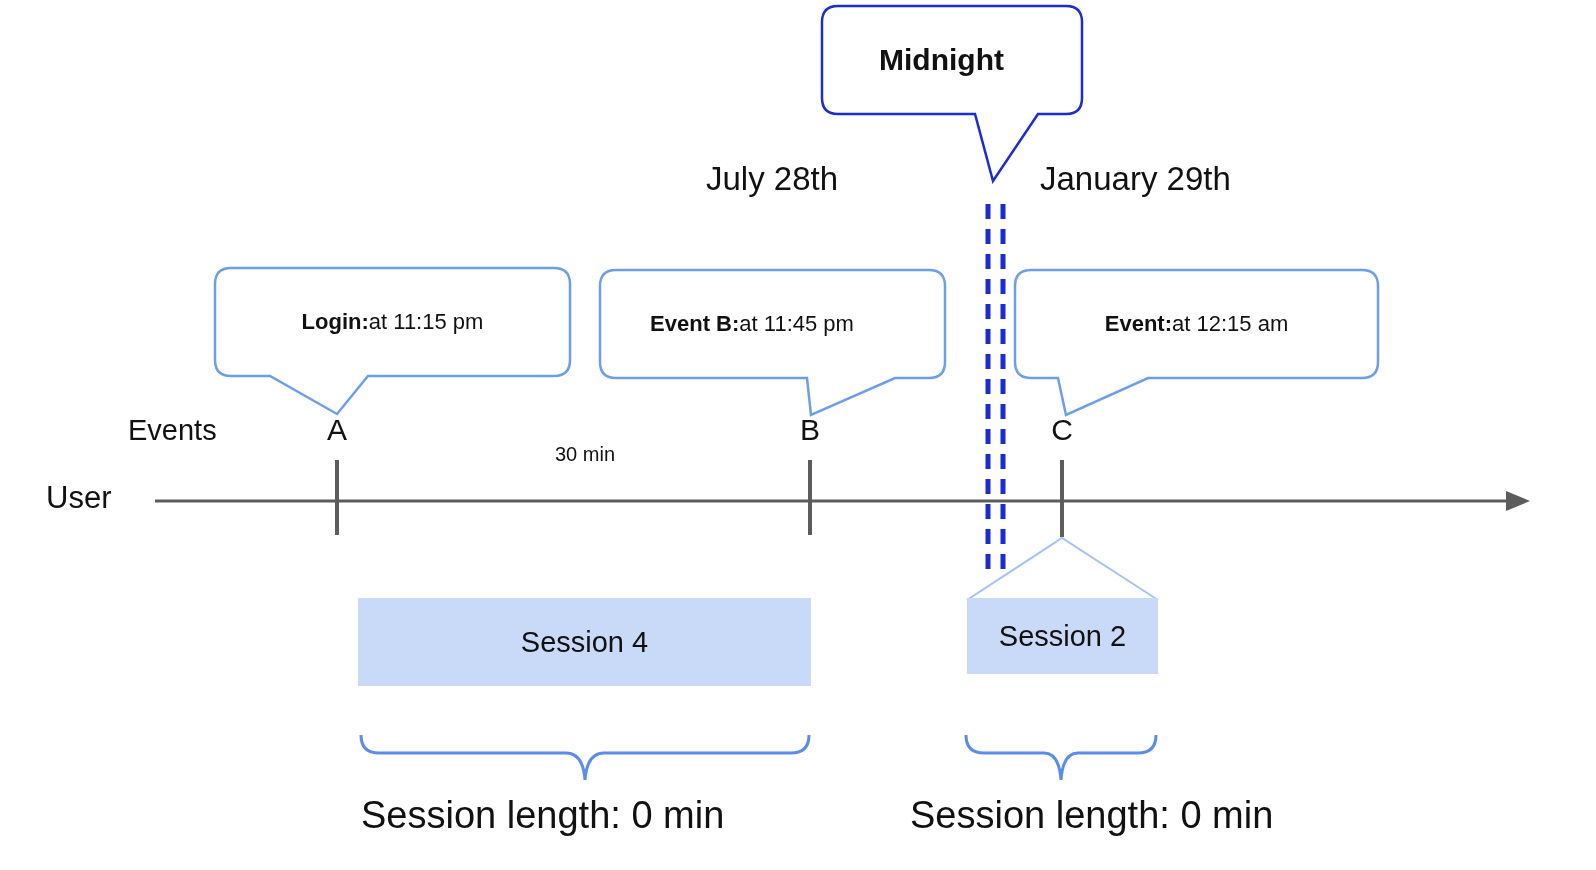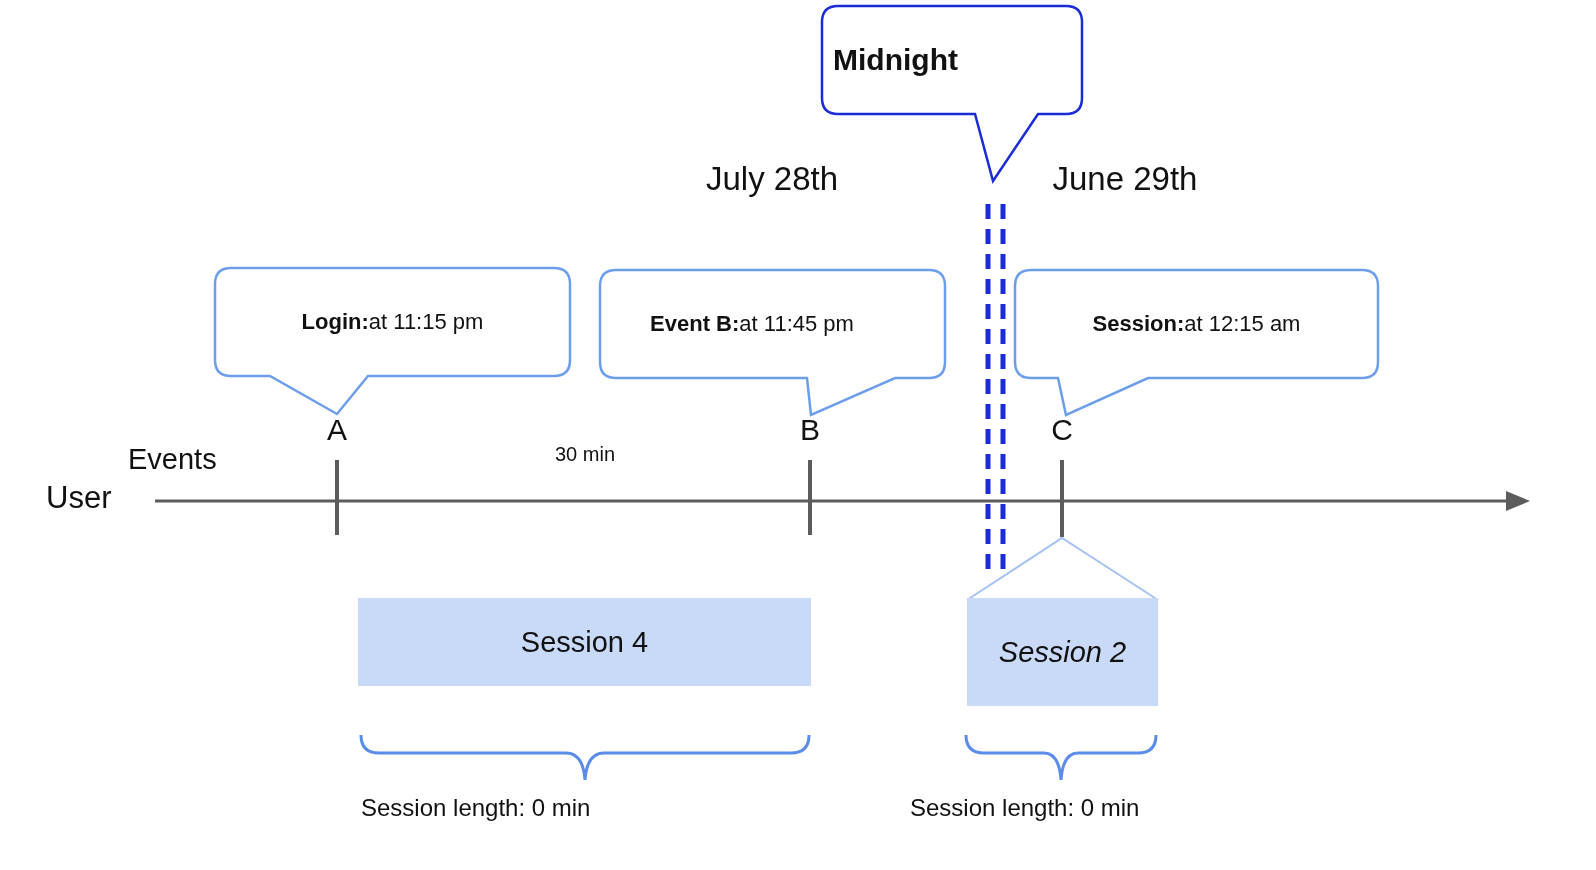--- a/index.html
+++ b/index.html
@@ -67,21 +67,21 @@
     text-align:center;
   }
   .session-box{
     position:absolute;
     background:var(--session-fill);
     display:flex;
     align-items:center;
     justify-content:center;
     font-size:29px;
   }
-  .length-label{font-size:24px;}
+  .length-label{font-size:38px;}
   
   .s-dark{stroke:var(--dark-blue);}
   .s-callout{stroke:var(--callout-blue);}
   .s-connector{stroke:var(--connector-blue);}
   .s-brace{stroke:var(--brace-blue);}
   .s-gray{stroke:var(--line-gray);}
   .f-gray{fill:var(--line-gray);}
   .f-white{fill:#ffffff;}
   .f-none{fill:none;}
 </style>
@@ -110,50 +110,50 @@
     <line class="s-gray" x1="810" y1="460" x2="810" y2="535" stroke-width="4"></line>
     <line class="s-gray" x1="1062" y1="460" x2="1062" y2="537" stroke-width="4"></line>
 
     <polyline class="s-connector f-none" stroke-width="2" points="967,600 1062,538 1158,600"></polyline>
 
     <path class="s-brace f-none" stroke-width="3" d="M 361 735 Q 361 753 379 753 L 566 753 Q 583 753 585 780 Q 587 753 604 753 L 791 753 Q 809 753 809 735"></path>
 
     <path class="s-brace f-none" stroke-width="3" d="M 966 735 Q 966 753 984 753 L 1044 753 Q 1059 753 1061 780 Q 1063 753 1078 753 L 1138 753 Q 1156 753 1156 735"></path>
   </svg>
 
-  <div class="midnight-text" style="left:807px;top:6px;width:220px;height:108px;">Midnight</div>
+  <div class="midnight-text" style="left:853px;top:6px;width:220px;height:108px;">Midnight</div>
 
   <div class="label date-label" style="left:687px;top:160px;">July 28th</div>
-  <div class="label date-label" style="left:1040px;top:160px;">June 29th</div>
+  <div class="label date-label" style="left:1040px;top:160px;">January 29th</div>
 
   <div class="callout-text" style="left:215px;top:268px;width:355px;height:108px;">
     <span class="bold">Login:</span>
       <span> at 11:15 pm</span>
   </div>
   <div class="callout-text" style="left:600px;top:270px;width:304px;height:108px;">
     <span class="bold">Event B:</span>
       <span> at 11:45 pm</span>
   </div>
   <div class="callout-text" style="left:1015px;top:270px;width:363px;height:108px;">
-    <span class="bold">Session:</span>
+    <span class="bold">Event:</span>
       <span> at 12:15 am</span>
   </div>
 
-  <div class="label events-label" style="left:128px;top:414px;margin-top:29px;">Events</div>
+  <div class="label events-label" style="left:128px;top:414px;">Events</div>
   <div class="label marker" style="left:315px;top:413px;">A</div>
   <div class="label marker" style="left:788px;top:413px;">B</div>
   <div class="label marker" style="left:1040px;top:413px;">C</div>
 
   <div class="label interval-label" style="left:520px;top:443px;">30 min</div>
 
   <div class="label user-label" style="left:46px;top:480px;">User</div>
 
   <div class="session-box" style="left:358px;top:598px;width:453px;height:88px;">
     <span>Session 4</span>
   </div>
-  <div class="session-box" style="left:967px;top:598px;width:191px;height:108px;font-style:italic;">
+  <div class="session-box" style="left:967px;top:598px;width:191px;height:76px;">
     <span>Session 2</span>
   </div>
 
   <div class="label length-label" style="left:361px;top:794px;">Session length: 0 min</div>
   <div class="label length-label" style="left:910px;top:794px;">Session length: 0 min</div>
 
 </div>
 
 </body></html>

